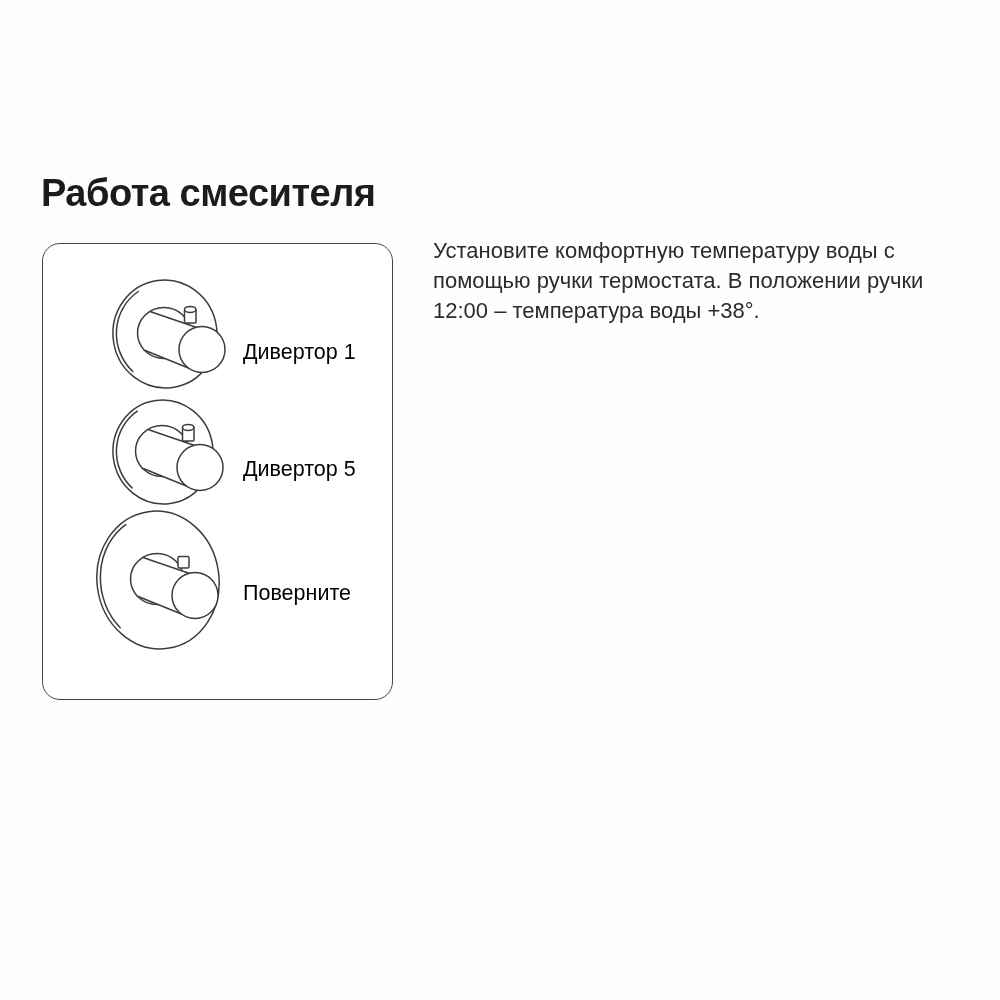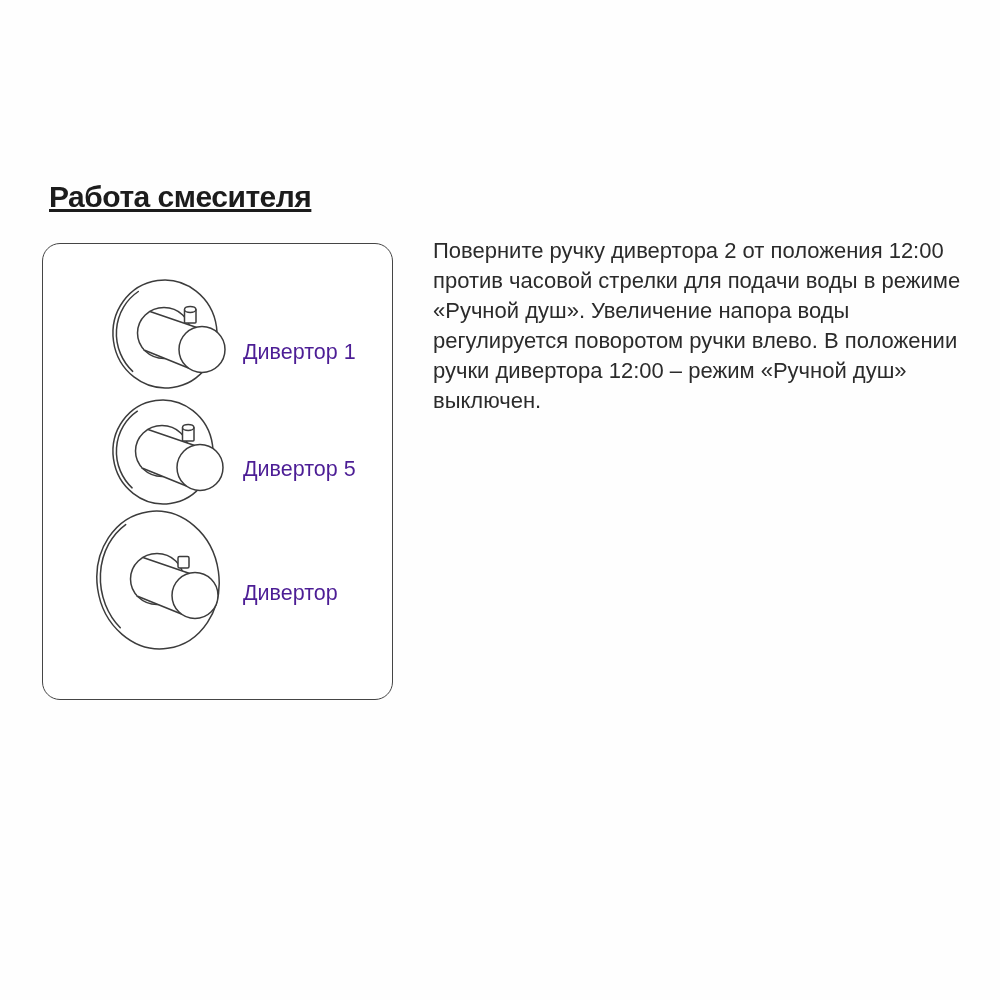--- a/index.html
+++ b/index.html
@@ -7,48 +7,47 @@
     width: 1000px; height: 1000px;
     position: relative;
     background: #fefefe;
     font-family: "Liberation Sans", sans-serif;
     color: #2b2b2b;
     overflow: hidden;
   }
   .page-title {
     position: absolute;
     left: 41px; top: 172px;
-    margin: 8px;
-    font-size: 30px;
+    margin: 0;
+    font-size: 38px;
     font-weight: bold;
     letter-spacing: -0.5px;
     color: #1c1c1c;
     white-space: nowrap;
-    text-decoration: underline;
   }
   .panel {
     position: absolute;
     left: 42px; top: 243px;
     width: 351px; height: 457px;
     border: 1.6px solid #454545;
     border-radius: 18px;
     background: #fff;
     box-sizing: border-box;
   }
   .knob {
     position: absolute;
     width: 160px; height: 160px;
   }
   .knob svg { display: block; }
   .knob-label {
     position: absolute;
     left: 243px;
     font-size: 21.5px;
     line-height: 26px;
-    color: #4c1d95;
+    color: #000000;
     white-space: nowrap;
   }
   .instructions {
     position: absolute;
     left: 433px; top: 236px;
     width: 540px;
   }
   .instructions p {
     margin: 0 0 13px 0;
     font-size: 22px;
@@ -111,17 +110,17 @@
         <line x1="-15" y1="-22.5" x2="31" y2="-6.7"></line>
         <line x1="-21" y1="16" x2="24" y2="34.3"></line>
         <rect x="20" y="-23.5" width="11" height="11.5" rx="1.5"></rect>
         <circle cx="37" cy="15.5" r="23"></circle>
       </g>
     </svg>
   </div>
 
 <div class="knob-label" style="top:339px;">Дивертор 1</div>
 <div class="knob-label" style="top:456px;">Дивертор 5</div>
-<div class="knob-label" style="top:580px;">Дивертор</div>
+<div class="knob-label" style="top:580px;">Поверните</div>
 
 <div class="instructions">
-  <p>Поверните ручку дивертора 2 от положения 12:00 против часовой стрелки для подачи воды в режиме «Ручной душ». Увеличение напора воды регулируется поворотом ручки влево. В положении ручки дивертора 12:00 – режим «Ручной душ» выключен.</p>
+  <p>Установите комфортную температуру воды с помощью ручки термостата. В положении ручки 12:00 – температура воды +38°.</p>
 </div>
 
 </body></html>

